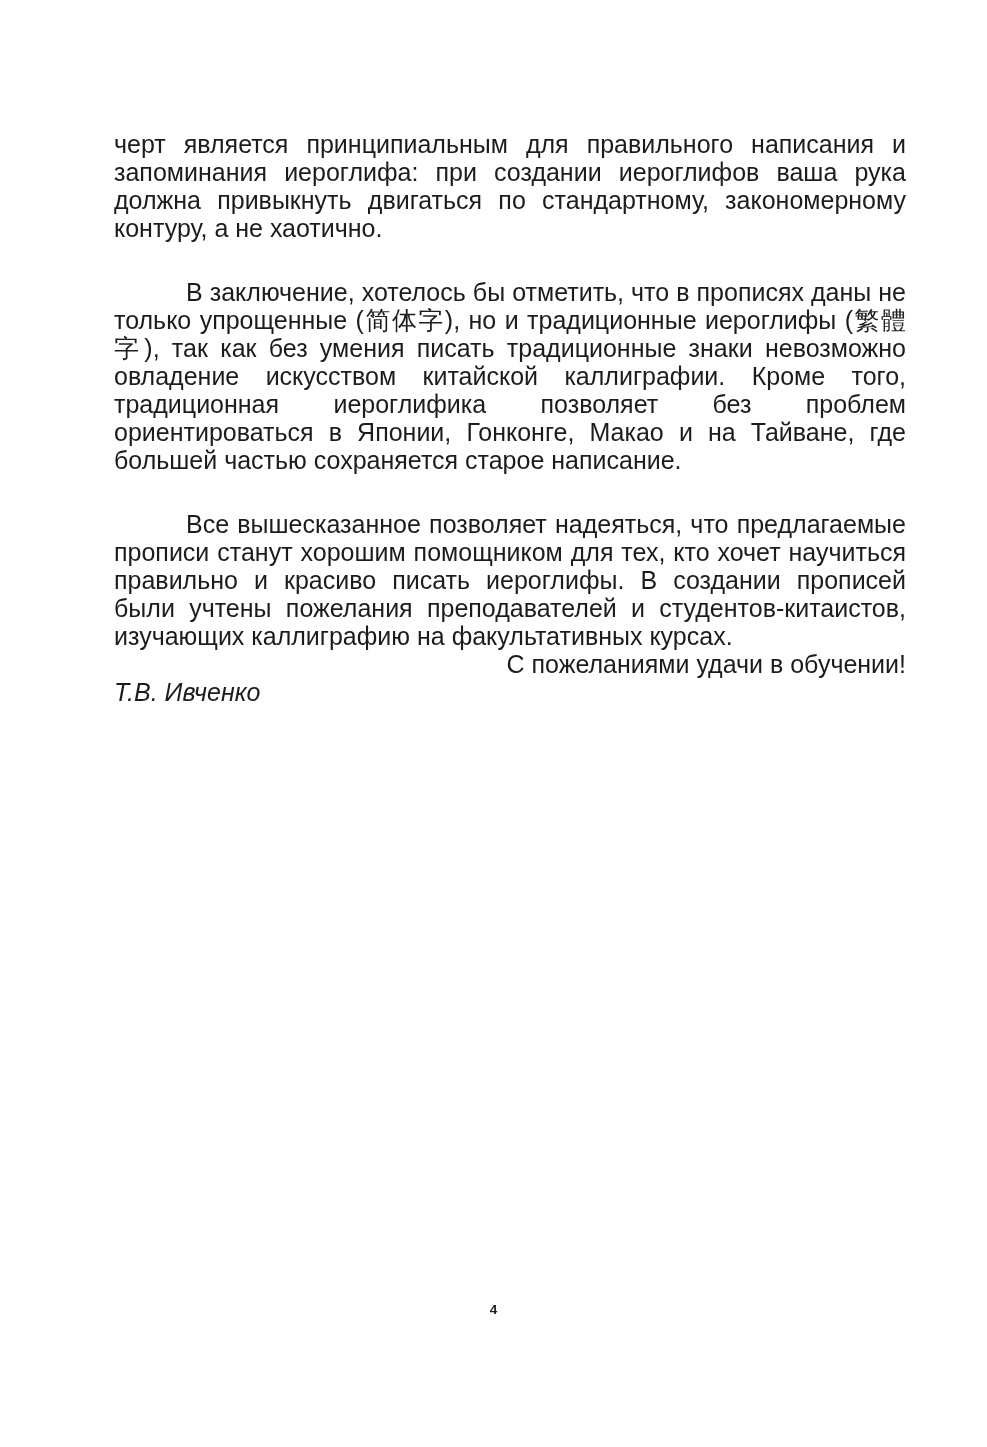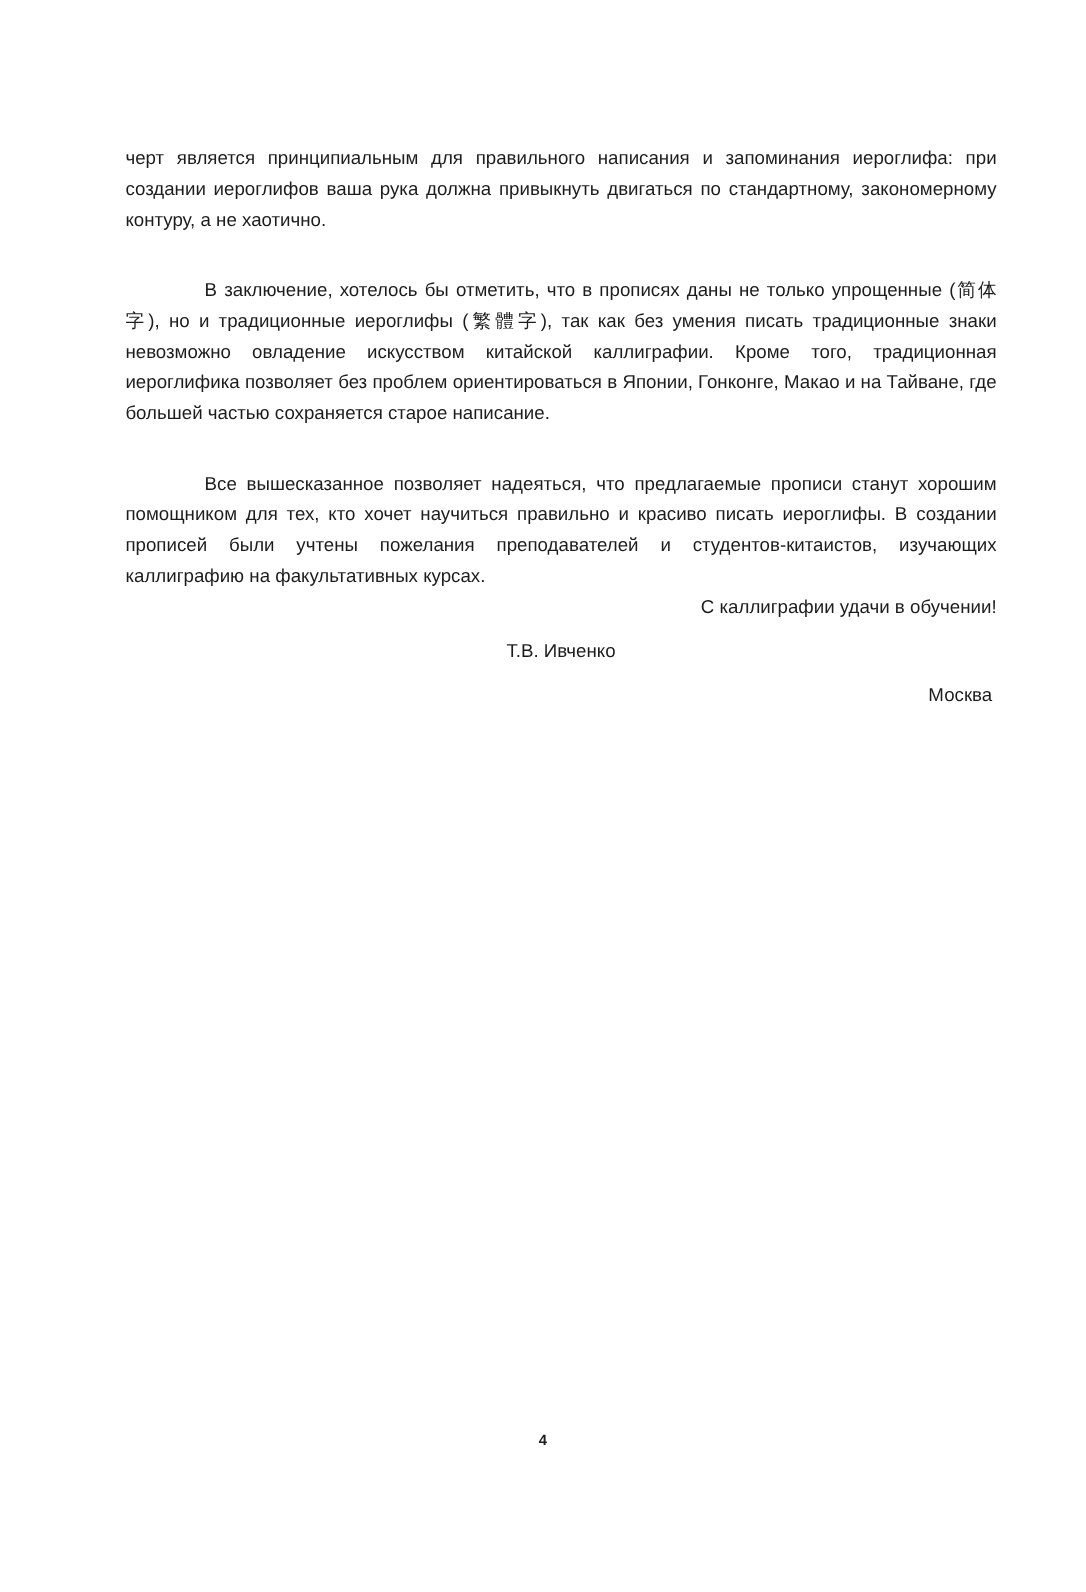--- a/index.html
+++ b/index.html
@@ -14,39 +14,40 @@
     height: 1447px;
     background: #ffffff;
     overflow: hidden;
   }
   .text-block {
     position: absolute;
     top: 130px;
     left: 114px;
     width: 792px;
     color: #1c1c1c;
-    font-size: 17px;
+    font-size: 25px;
     line-height: 28px;
     font-weight: 400;
   }
   p.para {
     text-align: justify;
     margin: 0;
   }
   p.para.indent {
     text-indent: 72px;
     margin-top: 36px;
   }
   p.closing {
     text-align: right;
     margin: 0;
   }
   p.author {
-    text-align: center;
-    margin: 12px;
+    text-align: left;
+    font-style: italic;
+    margin: 0;
   }
   p.city {
     text-align: right;
     margin: 0;
     padding-right: 4px;
   }
   .page-number {
     position: absolute;
     top: 1302px;
     left: 0;
@@ -58,18 +59,17 @@
   }
 </style>
 </head>
 <body>
 
 <div class="page">
   <div class="text-block">
     <p class="para no-indent">черт является принципиальным для правильного написания и запоминания иероглифа: при создании иероглифов ваша рука должна привыкнуть двигаться по стандартному, закономерному контуру, а не хаотично.</p>
     <p class="para indent">В заключение, хотелось бы отметить, что в прописях даны не только упрощенные (简体字), но и традиционные иероглифы (繁體字), так как без умения писать традиционные знаки невозможно овладение искусством китайской каллиграфии. Кроме того, традиционная иероглифика позволяет без проблем ориентироваться в Японии, Гонконге, Макао и на Тайване, где большей частью сохраняется старое написание.</p>
     <p class="para indent">Все вышесказанное позволяет надеяться, что предлагаемые прописи станут хорошим помощником для тех, кто хочет научиться правильно и красиво писать иероглифы. В создании прописей были учтены пожелания преподавателей и студентов-китаистов, изучающих  каллиграфию на факультативных курсах.</p>
-    <p class="closing">С каллиграфии удачи в обучении!</p>
+    <p class="closing">С пожеланиями удачи в обучении!</p>
     <p class="author">Т.В. Ивченко</p>
-    <p class="city">Москва</p>
   </div>
   <div class="page-number">4</div>
 </div>
 
 </body></html>

